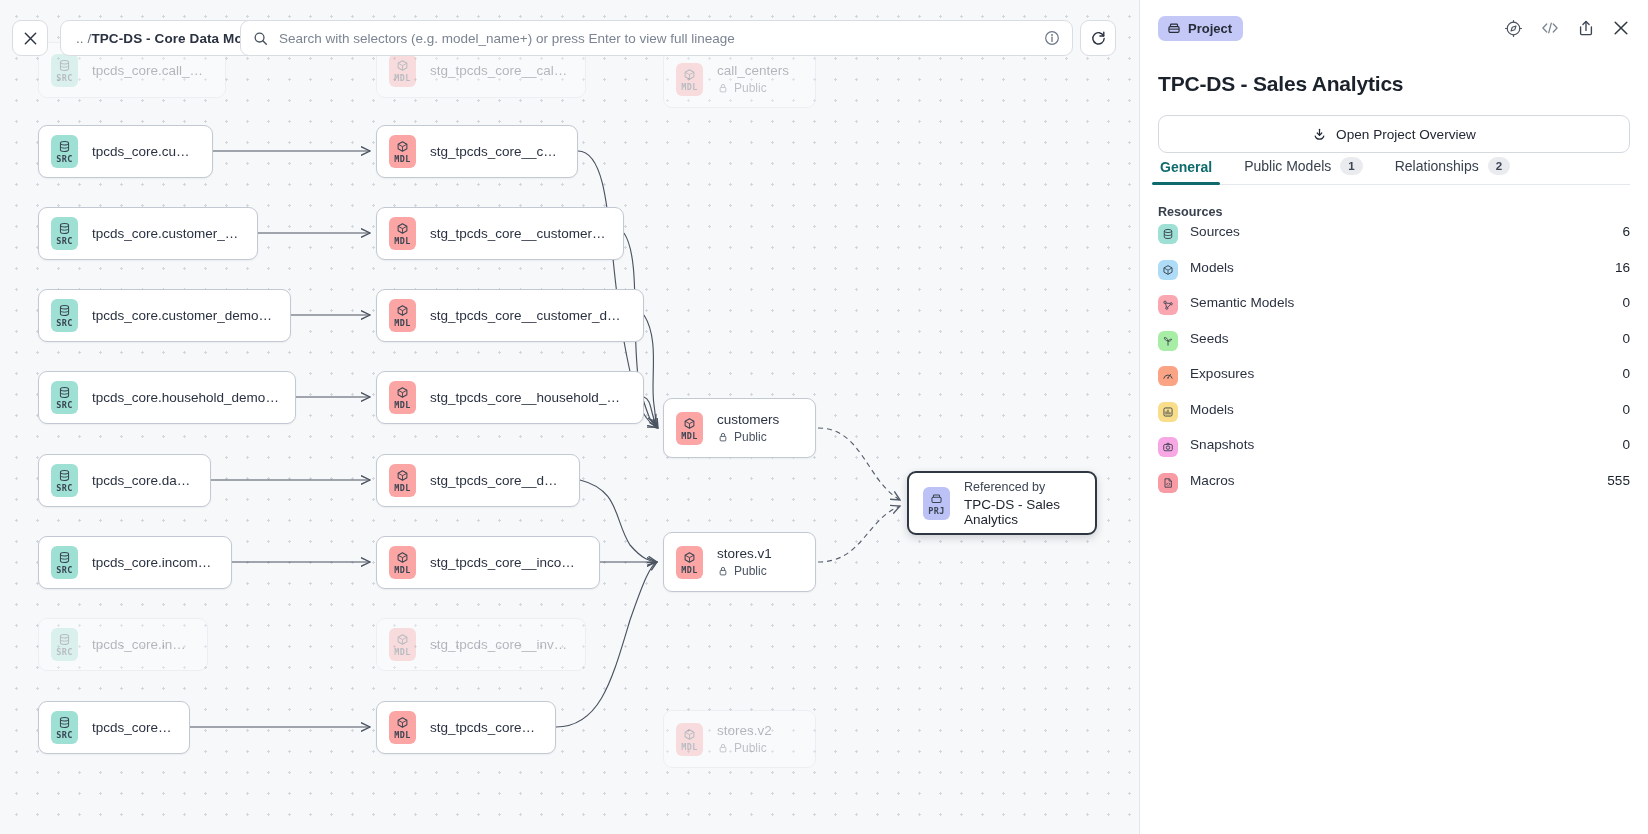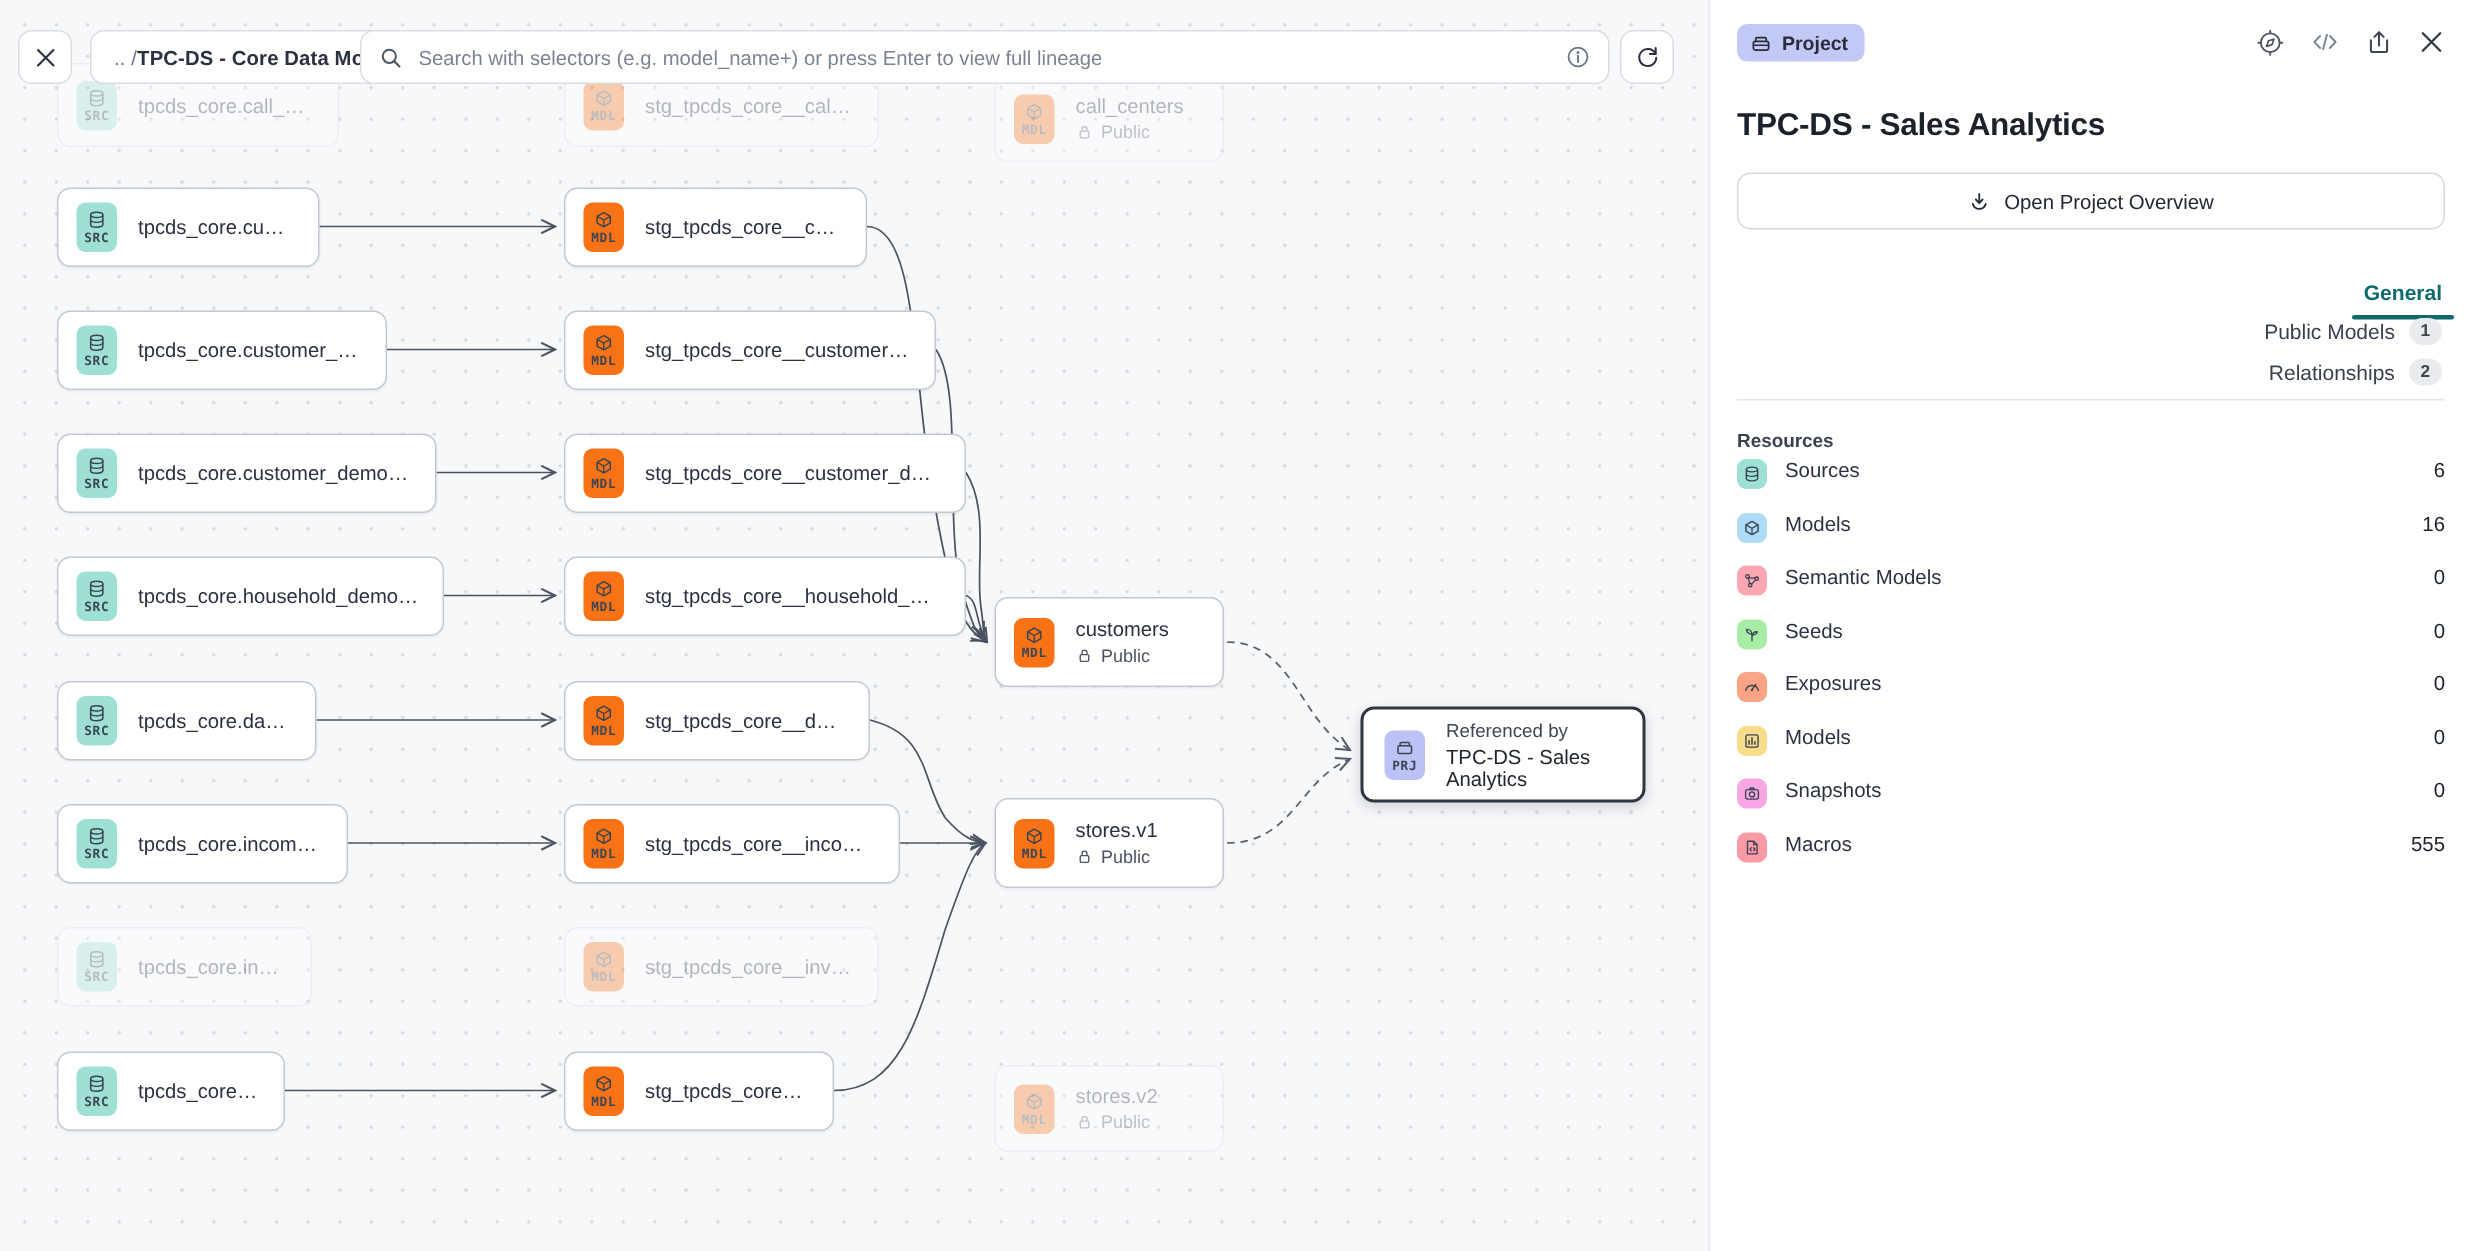--- a/index.html
+++ b/index.html
@@ -65,21 +65,21 @@
     flex: 0 0 auto; width: 27px; height: 33px; border-radius: 6px;
     display: flex; flex-direction: column; align-items: center; justify-content: center;
     margin-right: 14px; color: #34404f;
   }
   .node .badge .glyph { line-height: 0; margin-top: 1px; }
   .node .badge .tag {
     font-size: 8.5px; font-weight: 700; letter-spacing: .4px;
     font-family: "DejaVu Sans Mono", monospace; margin-top: 1px; color: #3b4654;
   }
   .badge-src { background: #9fe0d5; }
-  .badge-mdl { background: #f97316; }
+  .badge-mdl { background: #fca5a5; }
   .badge-prj { background: #bcc2f6; }
   .node .nlabel {
     font-size: 13.5px; color: #2a3140; white-space: nowrap;
     overflow: hidden; text-overflow: ellipsis;
   }
   .node .ntext { display: flex; flex-direction: column; justify-content: center; min-width: 0; }
   .node .nsub {
     display: flex; align-items: center; gap: 5px; margin-top: 3px;
     font-size: 12px; color: #4a5361;
   }
@@ -91,38 +91,37 @@
   .node.prj .ntext .nsub-label { font-size: 12.5px; color: #3d4653; }
   .node.prj .ntext .nmain { font-size: 13.5px; color: #20262f; margin-top: 3px; }
 
   
   .panel {
     position: relative; width: 509px; height: 834px; background: #fff;
     border-left: 1px solid #e3e6ea; padding: 0 18px;
   }
   .panel-top { display: flex; align-items: center; height: 56px; }
   .proj-chip {
-    display: inline-flex; align-items: flex-end; gap: 7px;
+    display: inline-flex; align-items: flex-start; gap: 7px;
     background: #c3c8f6; color: #262c38; border-radius: 7px;
     padding: 5px 11px 5px 9px; font-size: 13px; font-weight: 600; cursor: pointer;
   }
   .panel-actions { margin-left: auto; display: flex; align-items: center; gap: 17px; }
   .panel-actions .pa { cursor: pointer; display: flex; color: #4c5562; }
   .panel-title { font-size: 21px; font-weight: 700; color: #1b222c; margin-top: 16px; letter-spacing: -.2px; }
   .panel-sub { font-size: 12.8px; color: #48515f; margin-top: 8px; }
   .overview-btn {
     margin-top: 19px; height: 38px; width: 100%;
     border: 1px solid #d4d9e0; border-radius: 9px; background: #fff;
     display: flex; align-items: center; justify-content: center; gap: 9px;
     font-size: 13.6px; color: #222834; font-weight: 500; cursor: pointer;
   }
   .tabs {
-    display: flex; align-items: flex-end; margin-top: 34px;
+    display: flex; align-items: flex-end; gap: 28px; margin-top: 4px;
     border-bottom: 1px solid #e4e7eb;
-    flex-direction: column;
   }
   .tab {
     display: flex; align-items: center; gap: 9px; padding: 0 2px 9px 2px;
     font-size: 14px; color: #39414e; cursor: pointer; position: relative;
   }
   .tab.active { color: #0f6b6b; font-weight: 700; }
   .tab.active::after {
     content: ""; position: absolute; left: -6px; right: -6px; bottom: -1px;
     height: 3px; background: #0f6b6b; border-radius: 2px;
   }

